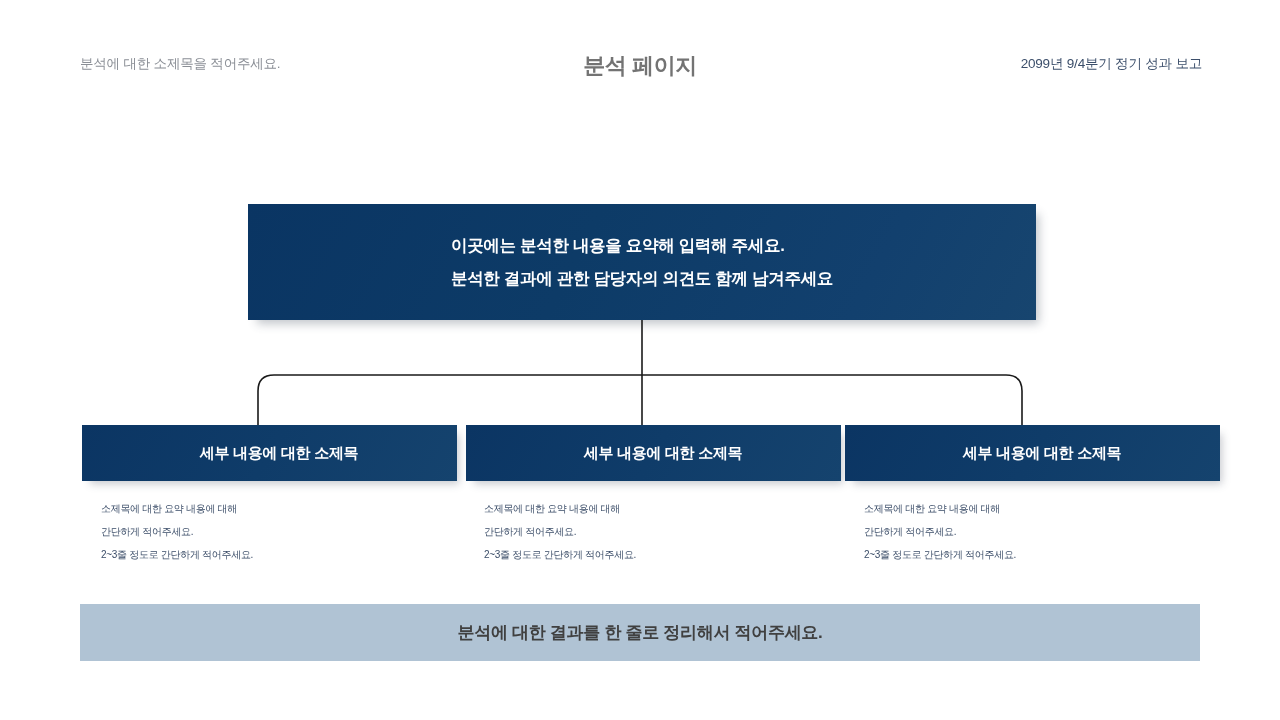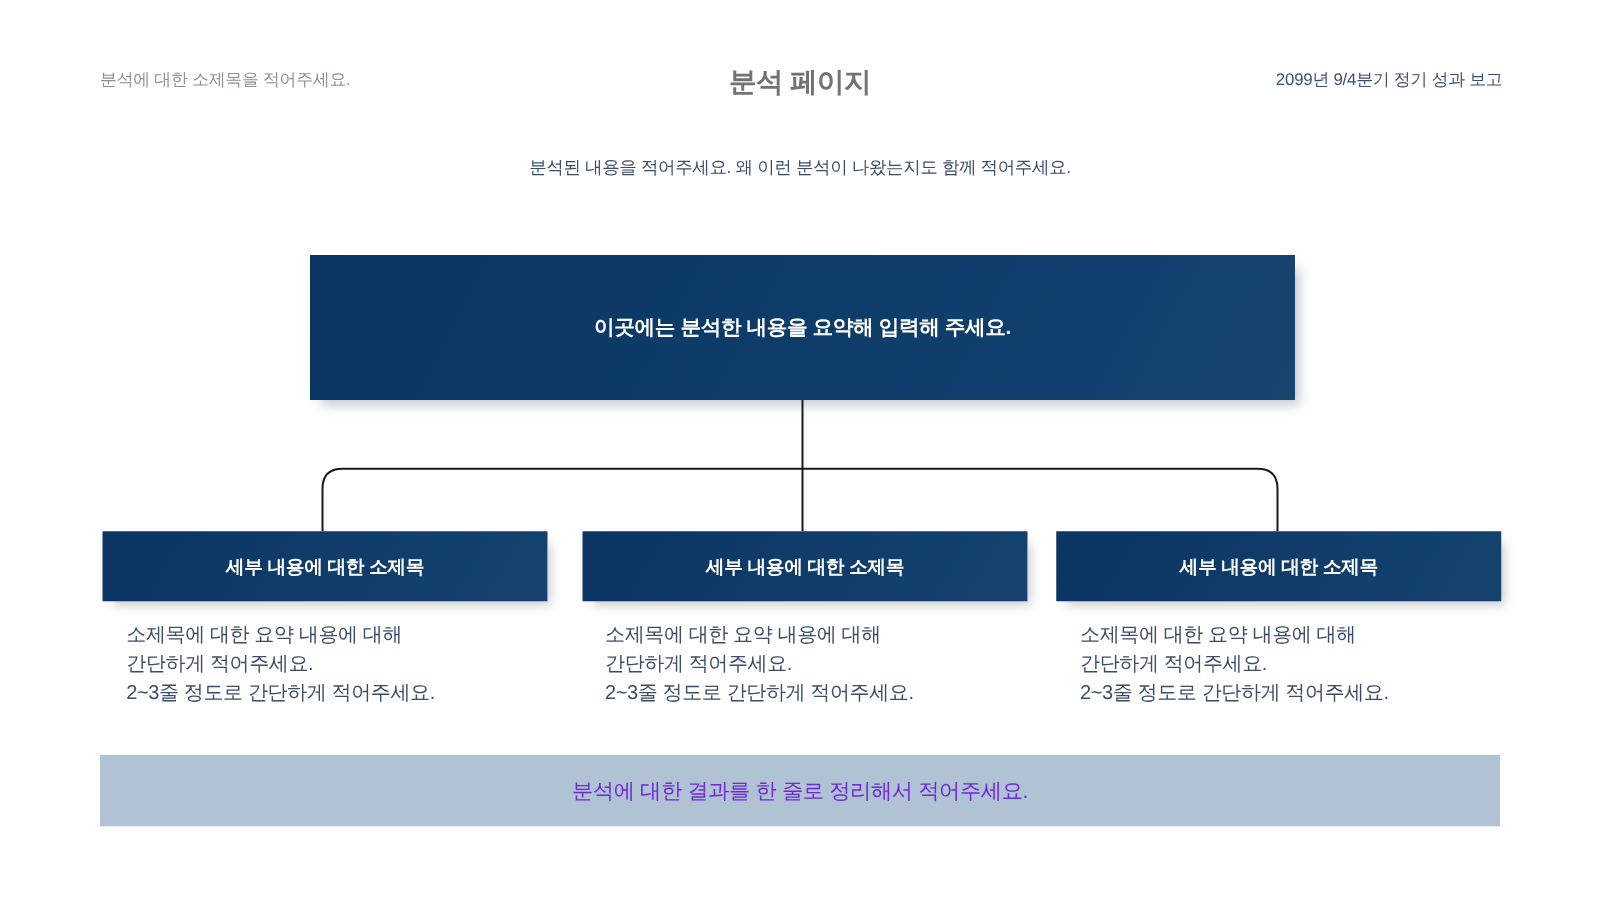--- a/index.html
+++ b/index.html
@@ -104,35 +104,36 @@
   
   .sub-box {
     position: absolute;
     top: 425px;
     height: 56px;
     background: linear-gradient(120deg, #0b3563 0%, #0f3c69 50%, #15436e 100%);
     box-shadow: 5px 6px 8px -3px rgba(60,70,85,0.28);
     display: flex;
     align-items: center;
     justify-content: center;
+    padding-left: 19px;
   }
   .sub-box-title {
     color: #ffffff;
     font-size: 15px;
     font-weight: bold;
     letter-spacing: -0.3px;
   }
   .sub-box-1 { left: 82px;  width: 356px; }
   .sub-box-2 { left: 466px; width: 356px; }
   .sub-box-3 { left: 845px; width: 356px; }
 
   .sub-desc {
     position: absolute;
     top: 497px;
-    font-size: 16px;
+    font-size: 10px;
     line-height: 23px;
     color: #3b4d68;
     letter-spacing: -0.3px;
   }
   .sub-desc span { display: block; }
   .sub-desc-1 { left: 101px; }
   .sub-desc-2 { left: 484px; }
   .sub-desc-3 { left: 864px; }
 
   
@@ -141,44 +142,44 @@
     left: 80px;
     top: 604px;
     width: 1120px;
     height: 57px;
     background: #b0c3d4;
     display: flex;
     align-items: center;
     justify-content: center;
   }
   .footer-text {
-    color: #6d28d9;
+    color: #404040;
     font-size: 17px;
-    font-weight: normal;
+    font-weight: bold;
     letter-spacing: -0.3px;
   }
 </style>
 </head>
 <body>
 
 <div class="slide">
 
   <div class="header-left">분석에 대한 소제목을 적어주세요.</div>
 
   <div class="header-title">분석 페이지</div>
 
   <div class="header-right">2099년 9/4분기 정기 성과 보고</div>
 
   <div class="intro">
-    <span class="intro-line">분석된 내용을 적어주세요. 왜 이런 분석이 나왔는지도 함께 적어주세요.</span>
   </div>
 
   <div class="main-box">
     <div class="main-box-text">
       <span>이곳에는 분석한 내용을 요약해 입력해 주세요.</span>
+      <span>분석한 결과에 관한 담당자의 의견도 함께 남겨주세요</span>
     </div>
   </div>
 
   <svg class="connectors" viewBox="0 0 1280 720" width="1280" height="720" aria-hidden="true">
 
     <path d="M 642 320 L 642 425" fill="none" stroke="#1a1a1a" stroke-width="1.6"></path>
 
     <path d="M 258 425 L 258 391 Q 258 375 274 375 L 642 375" fill="none" stroke="#1a1a1a" stroke-width="1.6"></path>
 
     <path d="M 642 375 L 1006 375 Q 1022 375 1022 391 L 1022 425" fill="none" stroke="#1a1a1a" stroke-width="1.6"></path>

